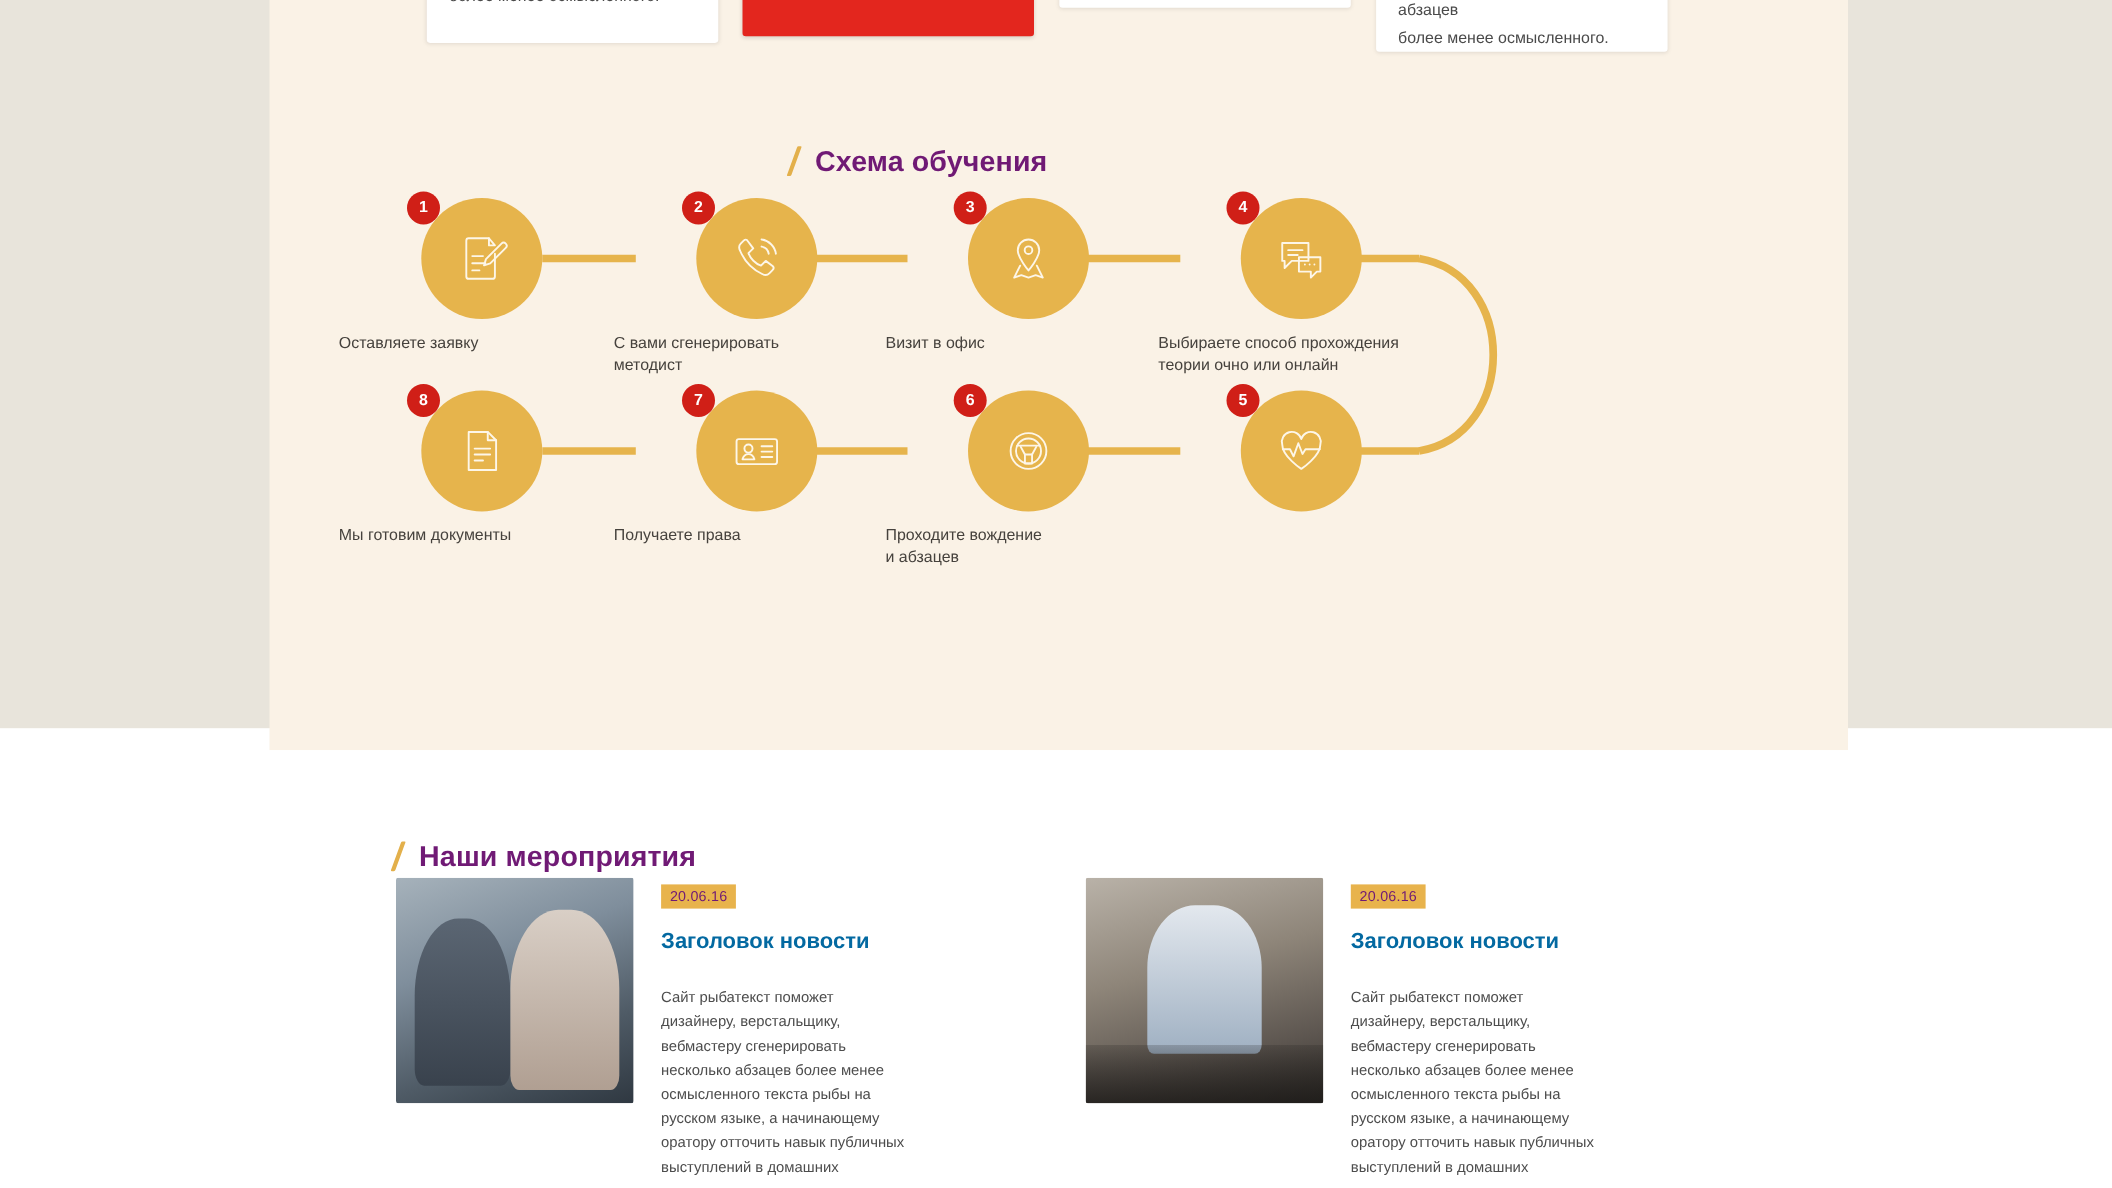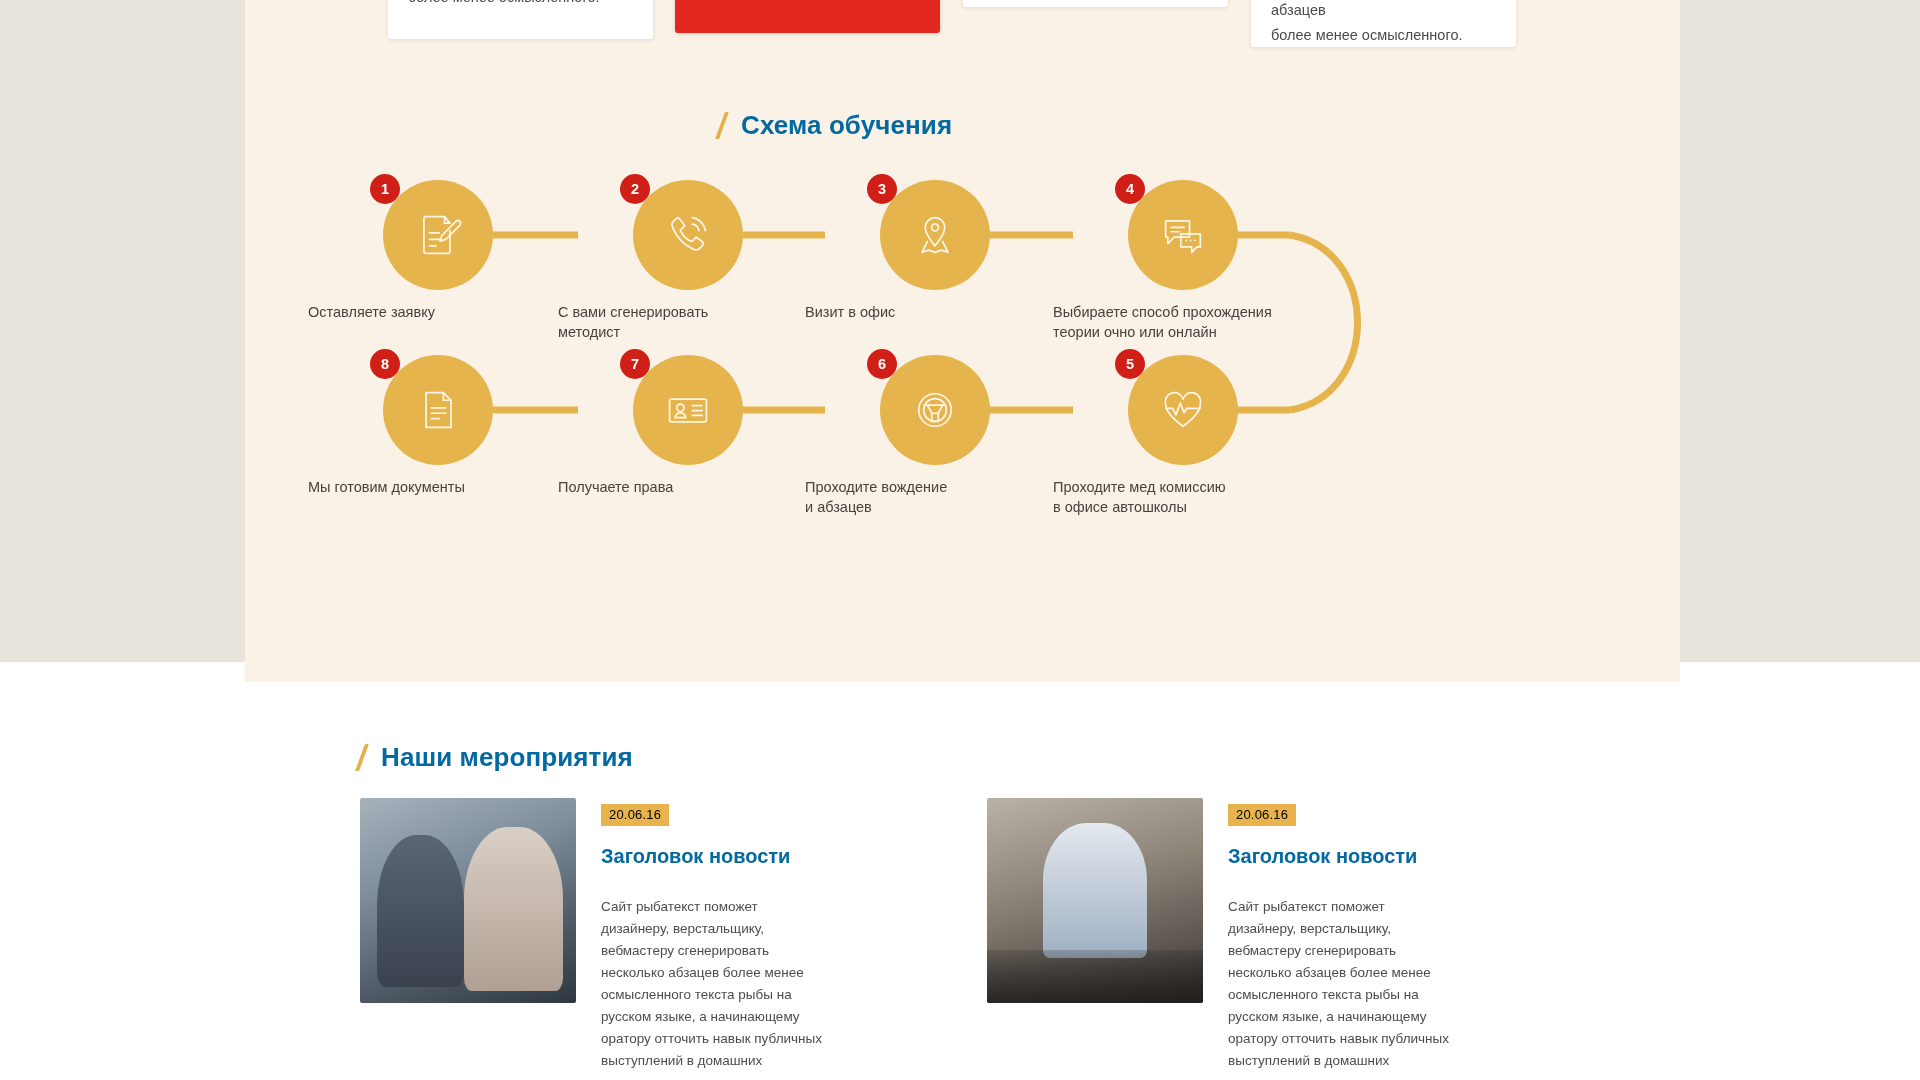--- a/index.html
+++ b/index.html
@@ -52,22 +52,23 @@
     background:#e3261e; box-shadow: 0 1px 4px rgba(0,0,0,0.14);
   }
   .card2 .date { color:#f7c56d; font-size: 15px; padding: 56px 0 0 20px; }
   .card3 { left: 718px; width: 265px; height: 78px; }
   .card4 { left: 1006px; width: 265px; height: 118px; }
   .card4 .card-txt { padding-top: 44px; }
 
   
   .sec-title {
     display:flex; align-items:center;
-    font-size: 26px; font-weight: 700; color:#0369a1;
+    font-size: 26px; font-weight: 700; color:#701a75;
     letter-spacing: .1px;
+    margin-top: 21px;
   }
   .slash {
     display:inline-block;
     width: 4px; height: 27px;
     background:#e3b04b;
     transform: skewX(-20deg);
     margin-right: 17px;
     border-radius: 1px;
   }
   .scheme-title { position:absolute; left: 475px; top: 110px; }
@@ -108,21 +109,21 @@
   .news-thumb {
     width: 216px; height: 205px;
     flex: 0 0 216px;
     border-radius: 2px;
     overflow:hidden;
     position:relative;
   }
   .news-body { padding-left: 25px; padding-top: 6px; }
   .news-date {
     display:inline-block;
-    background:#e8b34c; color:#000000;
+    background:#e8b34c; color:#701a75;
     font-size: 13px; padding: 3px 8px 4px;
     letter-spacing: .2px;
   }
   .news-head {
     font-size: 20px; font-weight: 700; color:#0369a1;
     margin-top: 19px;
   }
   .news-text {
     margin-top: 28px;
     font-size: 13.5px; color:#4d4d4d; line-height: 22px;
@@ -310,24 +311,20 @@
         </div>
 
         <div class="node" style="left:883px; top:175px;">
           <div class="badge">5</div>
           <div class="circle">
             <svg class="icon-svg" viewBox="0 0 48 48">
               <path d="M24 39S8 28.5 8 18.5A7.5 7.5 0 0 1 24 14a7.5 7.5 0 0 1 16 4.5C40 28.5 24 39 24 39z"></path>
               <path d="M8.5 22.5h6l3 6 4-11 3.5 9 2.5-4h12"></path>
             </svg>
           </div>
-          <div class="node-label">
-            <div>Проходите мед комиссию</div>
-            <div>в офисе автошколы</div>
-          </div>
         </div>
 
       </div>
     </div>
 
     <div class="section-news"></div>
   </div>
 
   <div class="sec-title news-title" style="left:360px;">
     <span class="slash"></span>

